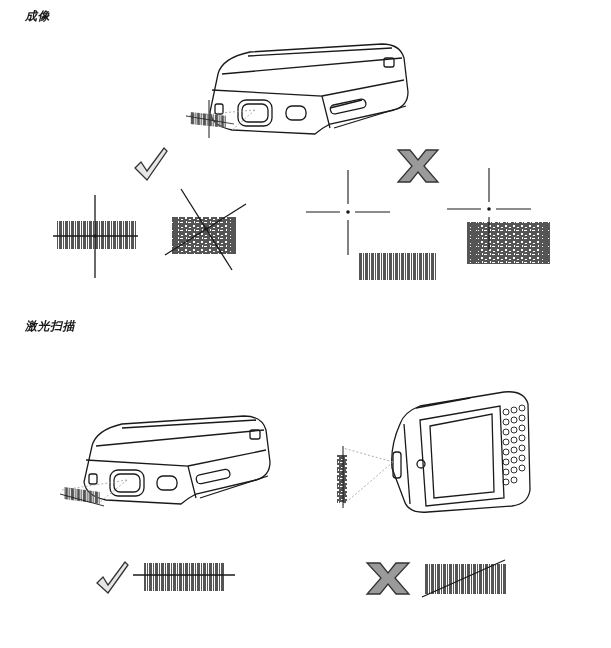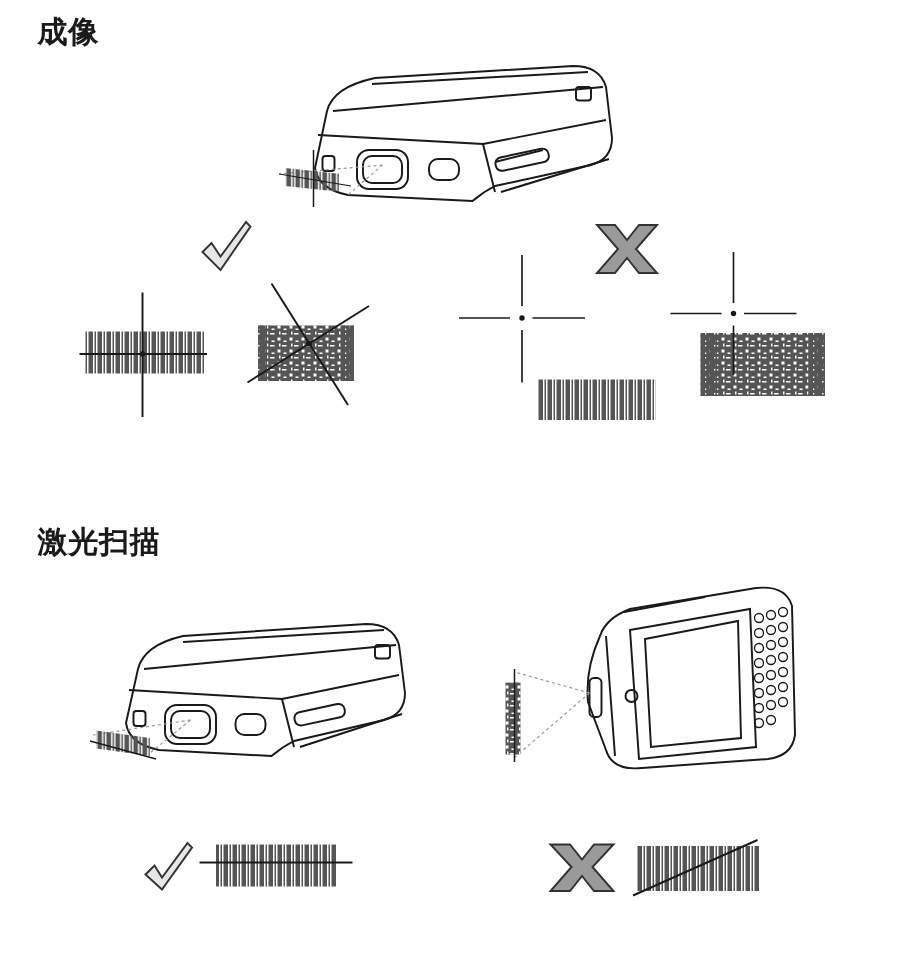--- a/index.html
+++ b/index.html
@@ -1,20 +1,20 @@
 <!DOCTYPE html>
 <html><head>
   <meta charset="utf-8">
   <style>
     html, body { margin: 0; padding: 0; background: #ffffff; }
     body { width: 611px; height: 648px; position: relative; overflow: hidden;
            font-family: "DejaVu Sans", "Liberation Sans", sans-serif; color: #1a1a1a; }
-    .heading { position: absolute; font-weight: bold; font-size: 20px; letter-spacing: 0.5px; }
+    .heading { position: absolute; font-weight: bold; font-size: 12px; letter-spacing: 0.5px; font-style: italic; }
     #h-imaging { left: 25px; top: 8px; }
-    #h-laser { left: 25px; top: 348px; }
+    #h-laser { left: 25px; top: 318px; }
     svg { position: absolute; left: 0; top: 0; }
   </style>
 </head>
 <body>
 
 <div id="h-imaging" class="heading">成像</div>
 <div id="h-laser" class="heading">激光扫描</div>
 
 <svg width="611" height="648" viewBox="0 0 611 648">
   <defs>

